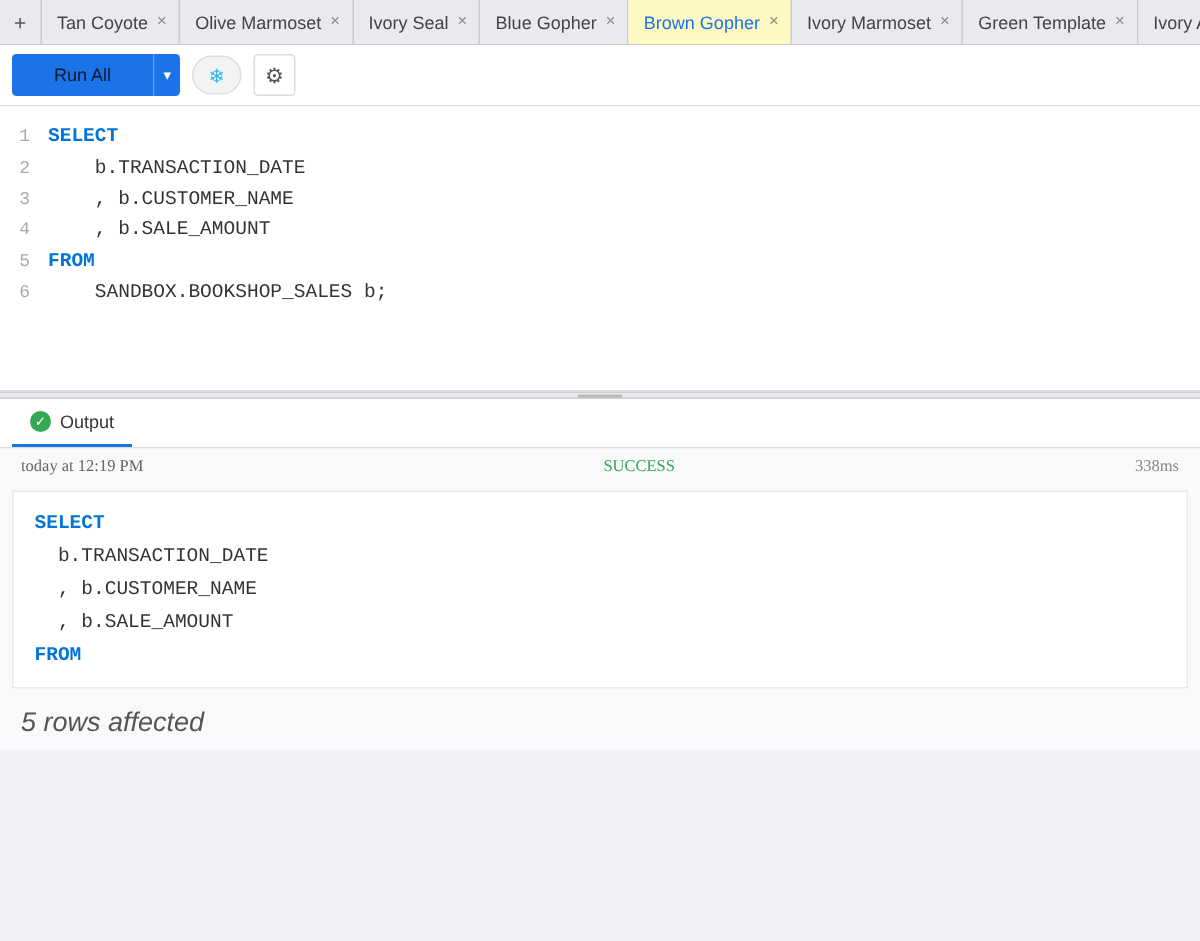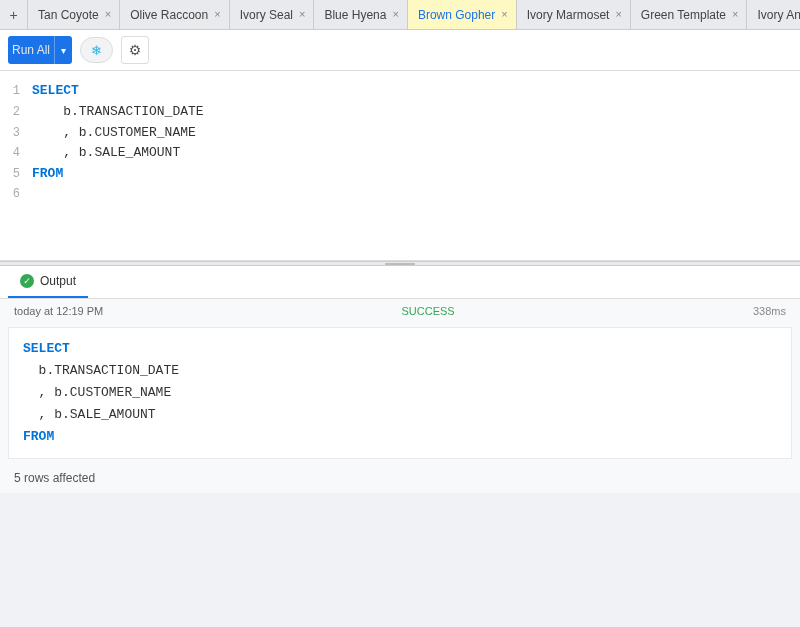--- a/index.html
+++ b/index.html
@@ -65,23 +65,23 @@
       gap: 8px;
     }
 
     .run-all-group {
       display: flex;
       align-items: center;
       height: 28px;
     }
     .run-all-btn {
       background: #1a73e8;
-      color: #e5e5e5;
+      color: #0f172a;
       border: none;
-      padding: 0 4px;
+      padding: 0 28px;
       height: 28px;
       cursor: pointer;
       font-size: 12px;
       font-weight: 500;
       border-radius: 3px 0 0 3px;
     }
     .run-dropdown-btn {
       background: #1a73e8;
       color: #fff;
       border: none;
@@ -219,20 +219,21 @@
       padding: 0;
     }
     .result-header {
       display: flex;
       justify-content: space-between;
       align-items: center;
       padding: 6px 14px;
       font-size: 11px;
       color: #666;
       background: #f8f9fa;
+      font-family: Liberation Serif, serif;
     }
     .result-header .success-text {
       color: #34a853;
       font-weight: 500;
     }
     .result-header .duration {
       color: #888;
     }
 
     .result-query-box {
@@ -242,51 +243,52 @@
       padding: 10px 14px;
       font-family: 'Courier New', Courier, monospace;
       font-size: 13px;
       line-height: 1.7;
     }
     .result-kw { color: #0074d9; font-weight: 600; }
     .result-text { color: #333; }
 
     .rows-affected {
       padding: 8px 14px;
-      font-size: 12px;
+      font-size: 18px;
       color: #555;
+      font-style: italic;
     }
 
     
     .page-bottom {
       background: #f0f2f5;
       flex: 1;
       min-height: 200px;
     }
   </style>
 </head>
 <body>
 
 <div class="tab-bar">
   <div class="tab-add-btn">+</div>
 
   <div class="tab">
     <span>Tan Coyote</span>
     <span class="tab-close">×</span>
   </div>
   <div class="tab">
-    <span>Olive Raccoon</span>
+    <span>Olive Marmoset</span>
     <span class="tab-close">×</span>
   </div>
   <div class="tab">
     <span>Ivory Seal</span>
     <span class="tab-close">×</span>
   </div>
   <div class="tab">
-    <span>Blue Hyena</span>
+    <span>Blue Gopher</span>
     <span class="tab-close">×</span>
   </div>
   <div class="tab active">
     <span>Brown Gopher</span>
     <span class="tab-close">×</span>
   </div>
   <div class="tab">
     <span>Ivory Marmoset</span>
     <span class="tab-close">×</span>
   </div>
@@ -330,20 +332,21 @@
     <div class="code-line">
       <span class="line-num">4</span>
       <span class="code-text">&nbsp;&nbsp;&nbsp;&nbsp;, b.SALE_AMOUNT</span>
     </div>
     <div class="code-line">
       <span class="line-num">5</span>
       <span class="code-kw">FROM</span>
     </div>
     <div class="code-line">
       <span class="line-num">6</span>
+      <span class="code-text">&nbsp;&nbsp;&nbsp;&nbsp;SANDBOX.BOOKSHOP_SALES b;</span>
     </div>
   </div>
 </div>
 
 <div class="resize-handle"></div>
 
 <div class="output-section">
   <div class="output-tabs">
     <div class="output-tab active">
       <div class="success-icon">

